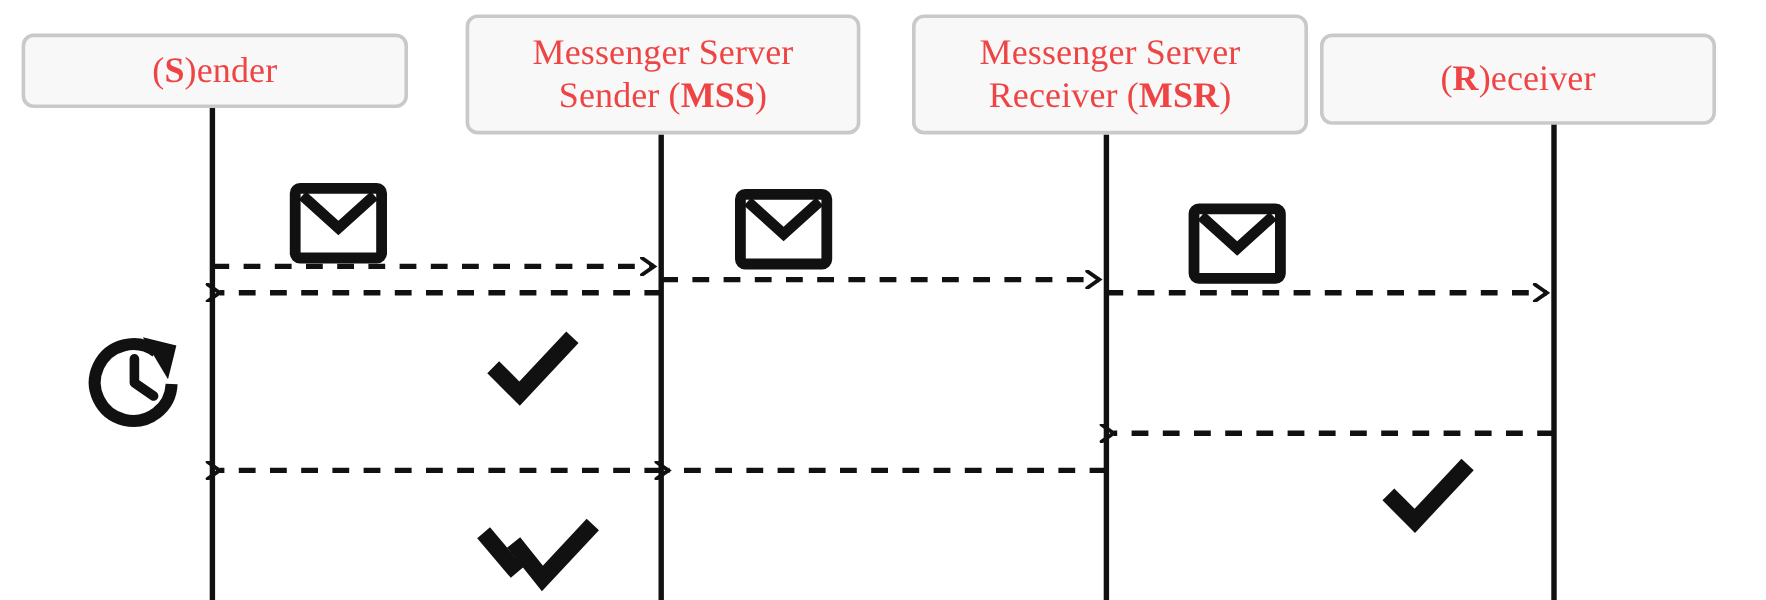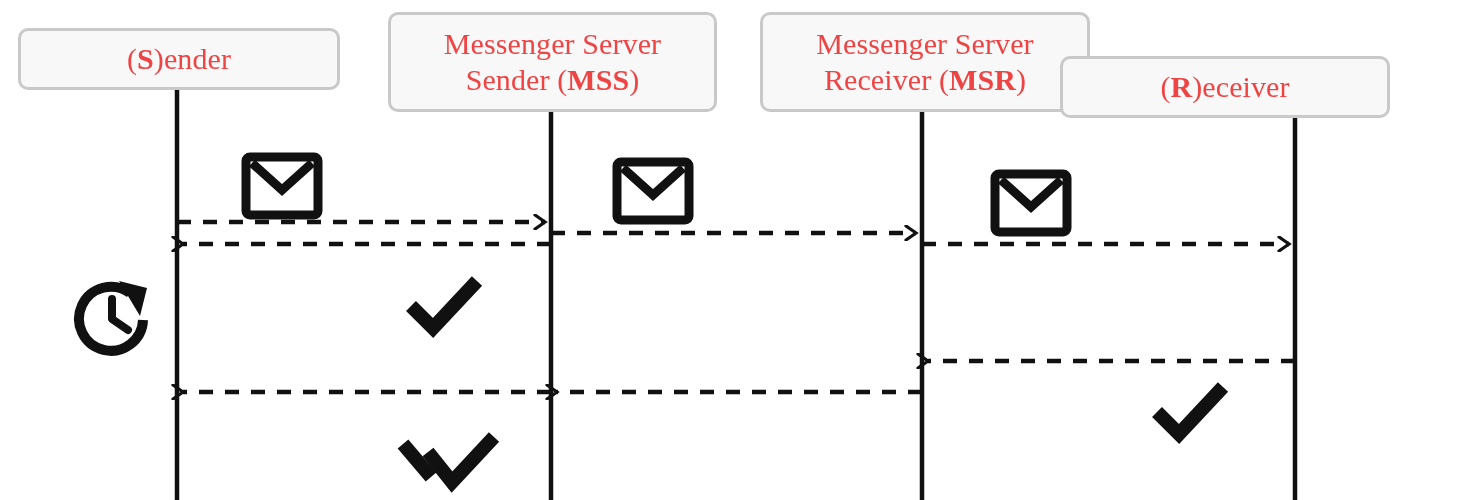--- a/index.html
+++ b/index.html
@@ -135,17 +135,17 @@
   </div>
 
   <div class="participant-box" style="left:388px; top:12px; width:329px; height:100px;">
     <span class="pname">Messenger Server<br>Sender (<b>MSS</b>)</span>
   </div>
 
   <div class="participant-box" style="left:760px; top:12px; width:330px; height:100px;">
     <span class="pname">Messenger Server<br>Receiver (<b>MSR</b>)</span>
   </div>
 
-  <div class="participant-box" style="left:1060px; top:28px; width:330px; height:62px;margin-top:28px;">
+  <div class="participant-box" style="left:1100px; top:28px; width:330px; height:76px;">
     <span class="pname">(<b>R</b>)eceiver</span>
   </div>
 
 </div>
 
 </body></html>

